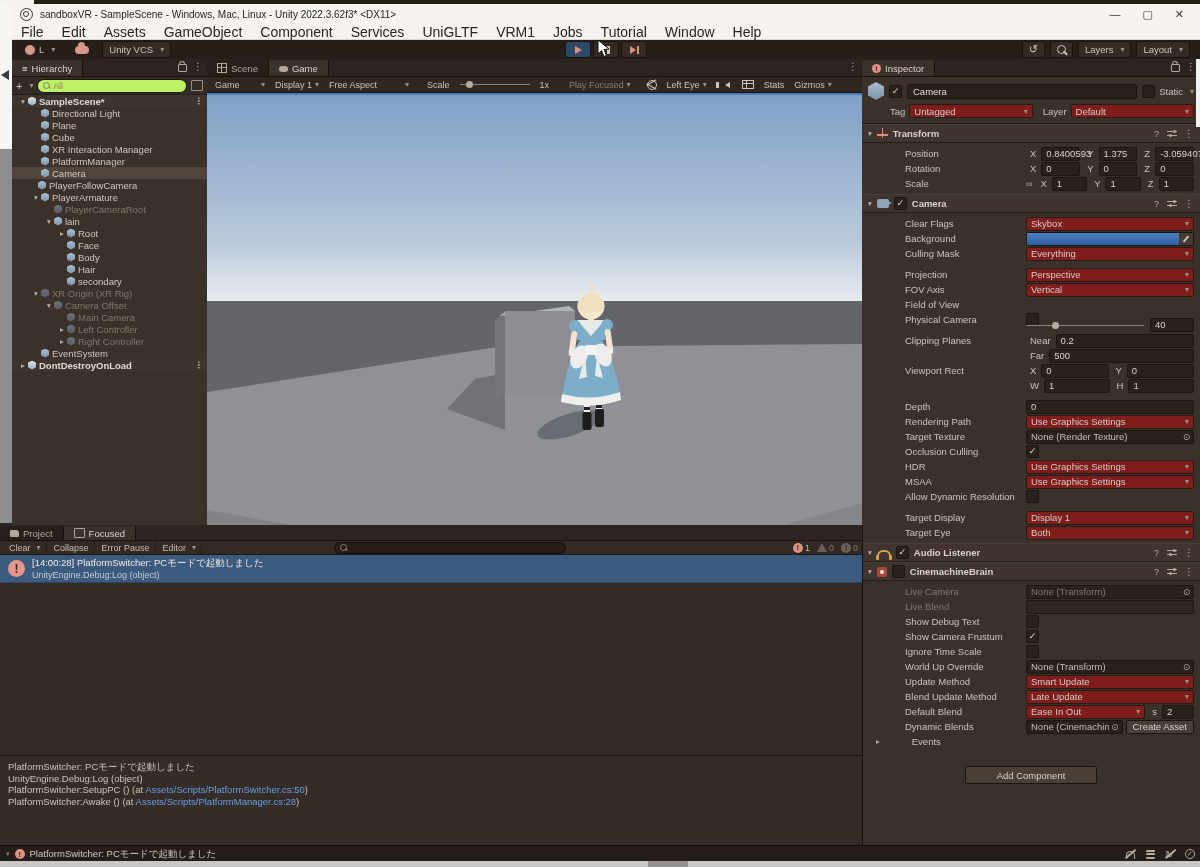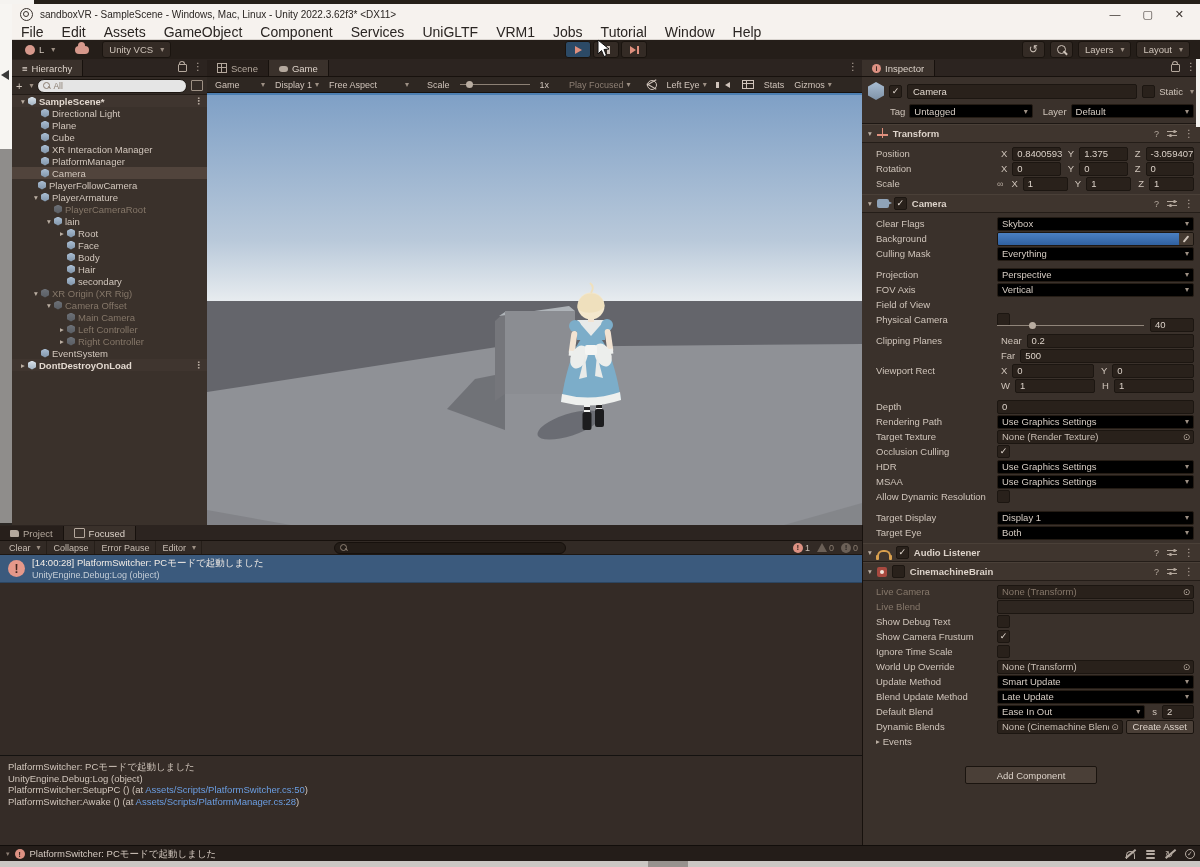--- a/index.html
+++ b/index.html
@@ -52,21 +52,21 @@
   .tab{height:16px;display:flex;align-items:center;gap:4px;padding:0 10px;color:#b4a89d;background:#271f1b;border-right:1px solid #17110d;font-size:9.5px;}
   .tab.active{background:#3a312b;color:#ddd3ca;}
   .tab-icons{position:absolute;right:4px;top:2px;display:flex;gap:6px;align-items:center;color:#b4a89d;}
   .kebab{font-size:10px;color:#b4a89d;letter-spacing:0;}
   .lock{width:7px;height:6px;border:1px solid #b4a89d;border-radius:1px;position:relative;margin-top:3px;}
   .lock:before{content:"";position:absolute;left:0px;top:-4px;width:4px;height:3px;border:1px solid #b4a89d;border-bottom:none;border-radius:3px 3px 0 0;}
   
   #hierarchy{left:12px;top:59px;width:195px;height:466px;}
   .srow{height:17px;display:flex;align-items:center;padding:0 4px;gap:4px;border-bottom:1px solid #241d18;background:#332b26;}
   .plus{color:#cfc4ba;font-size:11px;}
-  .searchbox{flex:1;height:12px;background:#e5e5e5;border:1px solid #1c1611;border-radius:7px;display:flex;align-items:center;gap:3px;padding:0 5px;color:#8b7e72;font-size:8.5px;text-align:right;}
+  .searchbox{flex:1;height:12px;background:#bef264;border:1px solid #1c1611;border-radius:7px;display:flex;align-items:center;gap:3px;padding:0 5px;color:#8b7e72;font-size:8.5px;text-align:right;}
   .smag{width:5px;height:5px;border:1px solid #8b7e72;border-radius:50%;position:relative;flex:none;}
   .smag:after{content:"";position:absolute;left:4px;top:4px;width:3px;height:1px;background:#8b7e72;transform:rotate(45deg);}
   .pickwin{width:10px;height:9px;border:1px solid #9d9084;border-radius:1px;}
   #hier-tree{overflow:hidden;height:414px;}
   .hrow{height:12px;display:flex;align-items:center;color:#d2c7bd;white-space:nowrap;}
   .hrow.dim{color:#857769;}
   .hrow.selected{background:#51443c;}
   .hrow.scene-header{background:#3f352f;font-weight:bold;color:#e2d8cf;}
   .hrow .tri{width:10px;flex:none;text-align:center;color:#baaea2;font-size:7.5px;}
   .hrow .obj-icon{width:8px;height:9px;flex:none;margin-right:3px;
@@ -106,24 +106,24 @@
   .tagrow .lbl{color:#cfc4ba;}
   .comp-head{height:17px;background:#3f352e;border-top:1px solid #4a4038;border-bottom:1px solid #241d18;display:flex;align-items:center;gap:5px;padding:0 6px;font-weight:bold;color:#ddd3ca;}
   .comp-head .tri{font-size:7.5px;color:#baaea2;font-weight:normal;}
   .hdr-right{margin-left:auto;display:flex;align-items:center;gap:7px;font-weight:normal;color:#b4a89d;}
   .qm{font-size:9px;border:1px solid transparent;}
   .preseti{width:10px;height:8px;position:relative;}
   .preseti:before{content:"";position:absolute;top:1px;left:0;width:10px;height:1px;background:#b4a89d;box-shadow:0 4px 0 #b4a89d;}
   .preseti:after{content:"";position:absolute;top:0;left:6px;width:3px;height:3px;border-radius:50%;background:#b4a89d;box-shadow:-4px 4px 0 #b4a89d;}
   .irow{display:flex;align-items:center;height:15px;padding:0 6px 0 14px;gap:3px;}
   .irow.spacer{height:6px;}
-  .ilabel{width:118px;flex:none;color:#cfc4ba;overflow:hidden;white-space:nowrap;}
+  .ilabel{width:118px;flex:none;color:#cfc4ba;overflow:hidden;white-space:nowrap;margin-left:29px;}
   .ilabel.dim{color:#85776a;}
   .ictl{flex:1;display:flex;align-items:center;gap:3px;min-width:0;}
-  .dd{flex:1;height:12px;background:#000000;border:1px solid #241c15;border-radius:2px;display:flex;align-items:center;padding:0 4px;min-width:0;}
+  .dd{flex:1;height:12px;background:#7f1d1d;border:1px solid #241c15;border-radius:2px;display:flex;align-items:center;padding:0 4px;min-width:0;}
   .dd span:first-child{flex:1;overflow:hidden;white-space:nowrap;}
   .fld{height:12px;background:#29211b;border:1px solid #1c1611;border-radius:2px;display:flex;align-items:center;padding:0 4px;flex:1;min-width:0;color:#ddd3ca;}
   .fld.v3{flex:1;}
   .fld.tiny{flex:0 0 22px;}
   .fld.num{flex:0 0 34px;margin-left:6px;}
   .fld.dim{color:#85776a;background:#2e2620;}
   .axl{color:#cfc4ba;margin:0 2px 0 4px;flex:none;}
   .cb{width:11px;height:11px;background:#29211b;border:1px solid #1c1611;border-radius:2px;display:flex;align-items:center;justify-content:center;color:#e6ddd4;font-size:9px;line-height:1;flex:none;}
   .colorf{flex:1;height:12px;display:flex;border:1px solid #1c1611;border-radius:2px;overflow:hidden;}
   .swatch{flex:1;background:linear-gradient(180deg,#4b80c2,#30609f);}

